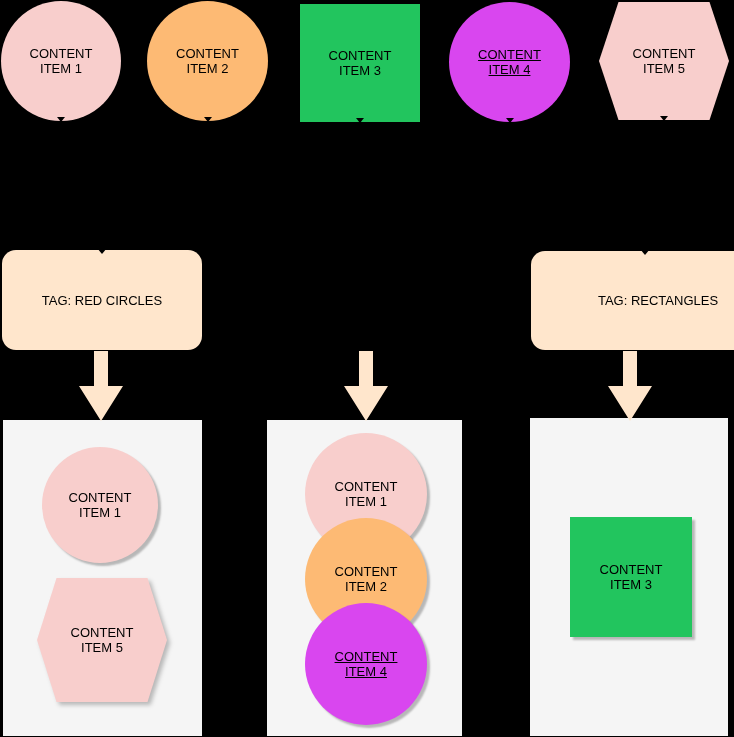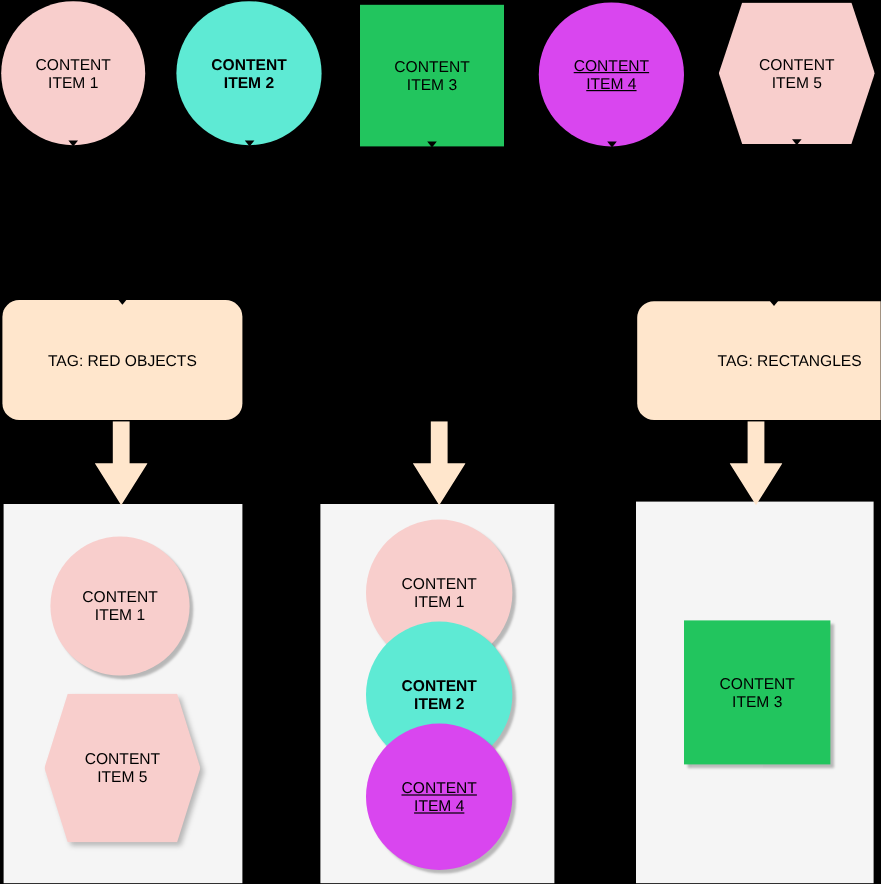--- a/index.html
+++ b/index.html
@@ -14,21 +14,21 @@
   .shape{
     position:absolute;
     display:flex;align-items:center;justify-content:flex-start;
     text-align:center;
     font-size:13px;line-height:1.18;
   }
   .lbl{display:block;width:72px;margin:0 auto;}
   .circle{border-radius:50%;}
   .hex{clip-path:polygon(15% 0,85% 0,100% 50%,85% 100%,15% 100%,0 50%);}
   .fill-pink{background:#f8cecc;}
-  .fill-green{background:#5eead4;font-weight:bold;}
+  .fill-green{background:#fdba74;}
   .fill-blue{background:#22c55e;}
   .fill-yellow{background:#d946ef;text-decoration:underline;}
   .tag{
     position:absolute;
     background:#ffe6cc;border-radius:14px;
     display:flex;align-items:center;justify-content:center;
     font-size:13px;white-space:nowrap;
   }
   .tag-stub{
     position:absolute;top:-2px;left:50%;transform:translateX(-50%);
@@ -76,21 +76,21 @@
     <i class="item-stub"></i>
   </div>
 
   <div class="shape hex fill-pink" style="left:599px;top:2px;width:130px;height:118px;">
     <span class="lbl">CONTENT ITEM 5</span>
     <i class="item-stub"></i>
   </div>
 
   <div class="tag" style="left:2px;top:250px;width:200px;height:100px;">
     <i class="tag-stub"></i>
-    <span>TAG: RED OBJECTS</span>
+    <span>TAG: RED CIRCLES</span>
   </div>
 
 
   <div class="tag" style="left:531px;top:251px;width:200px;height:99px;padding-left:27px;">
     <i class="tag-stub"></i>
     <span>TAG: RECTANGLES</span>
   </div>
 
   <svg class="arrow" style="left:79px;top:351px;" width="44" height="70" viewBox="0 0 44 70">
     <polygon points="15,0 29,0 29,35 44,35 22,70 0,35 15,35" fill="#ffe6cc"></polygon>

